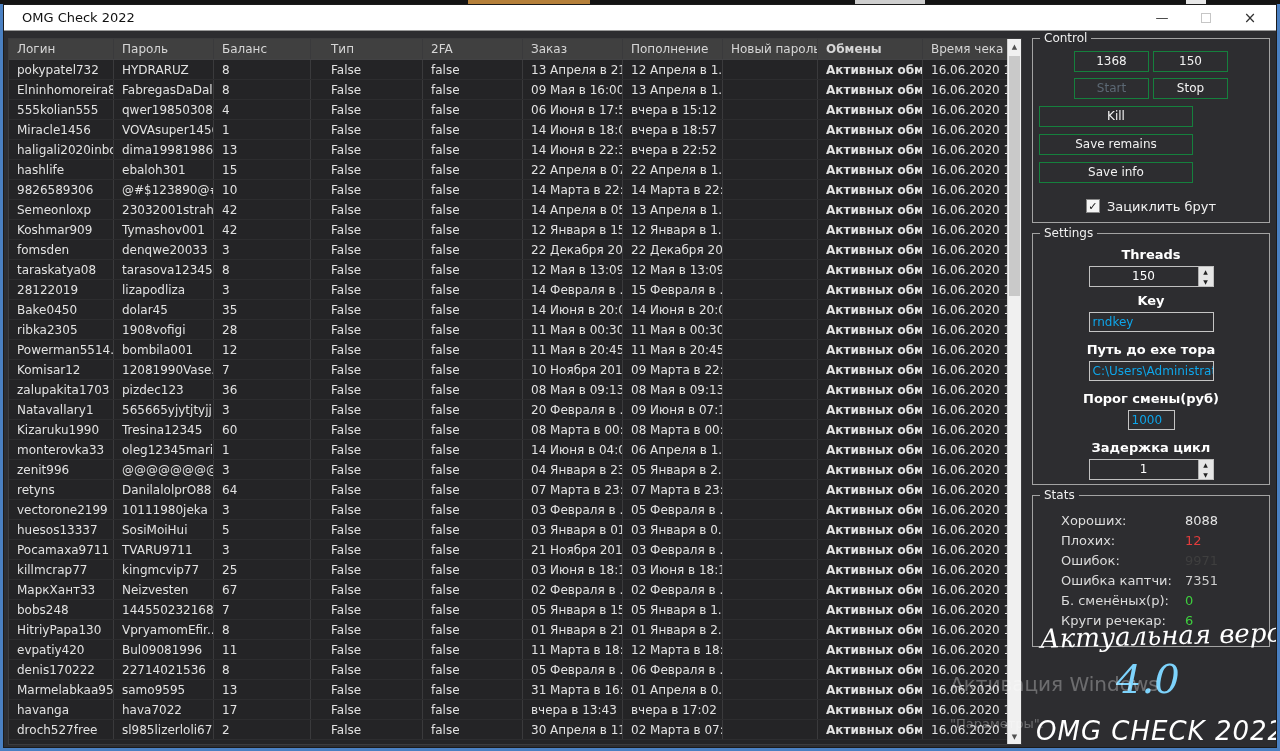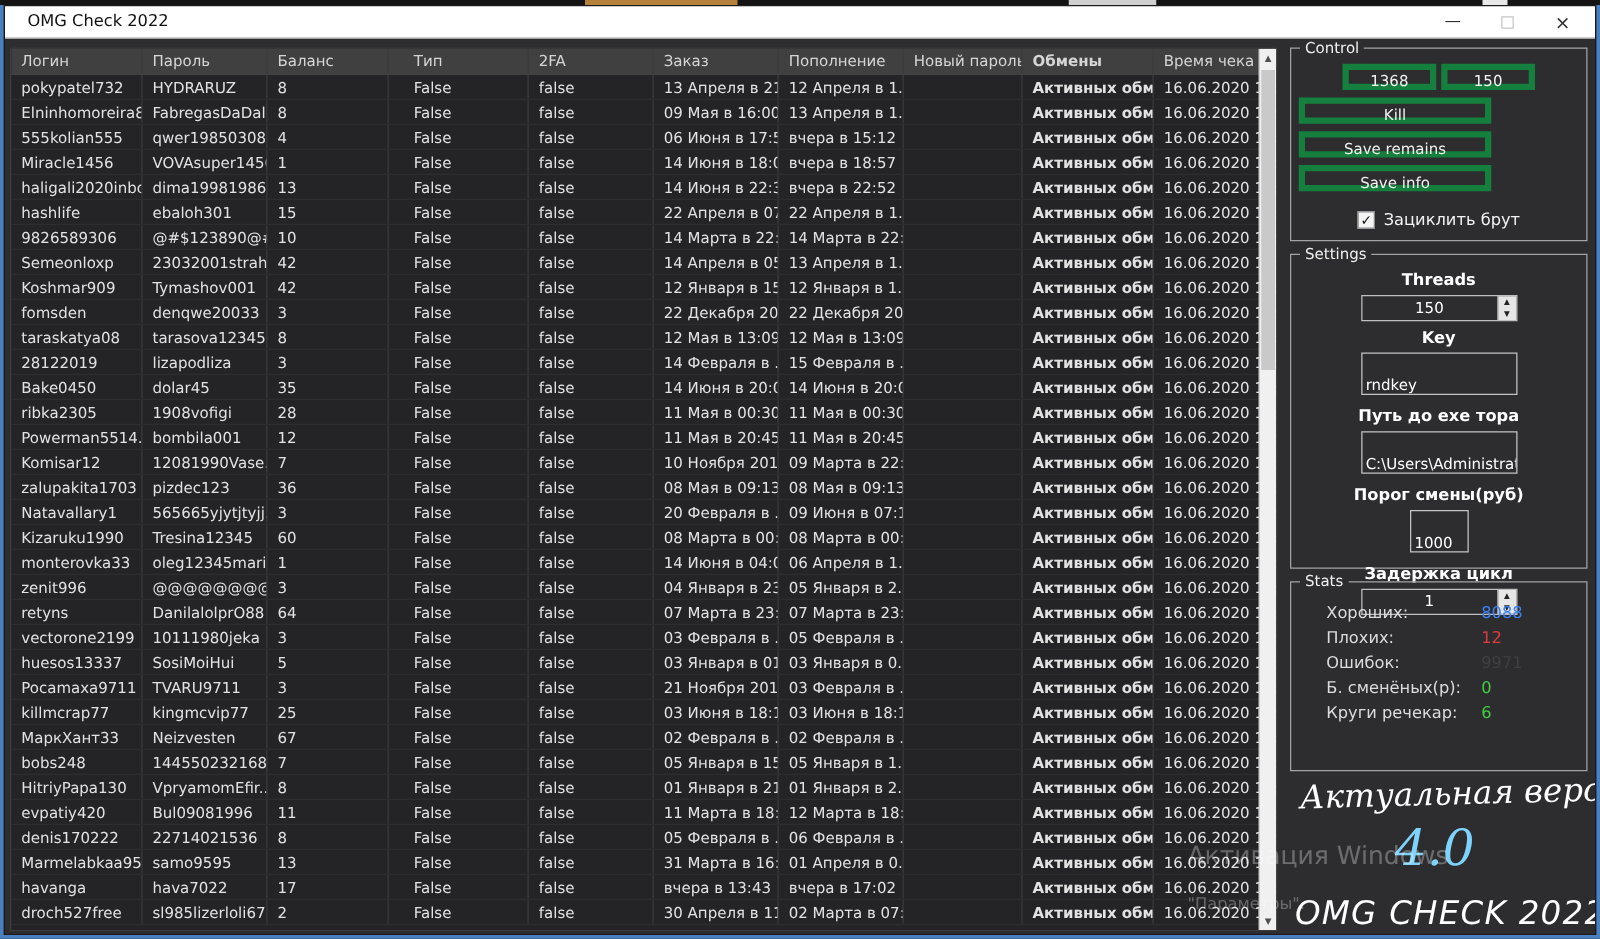--- a/index.html
+++ b/index.html
@@ -57,37 +57,37 @@
   .vs-arrow.down { bottom: 0; }
   .vs-thumb { position: absolute; left: 1px; top: 17px; width: 11px; height: 240px; background: #c9c9c9; }
 
   
   .panel { position: absolute; left: 1028px; top: 6px; width: 238px; }
   .group { position: relative; border: 1px solid #a3a3a3; margin-bottom: 10px; padding: 12px 6px 8px; }
   .group-label { position: absolute; top: -8px; left: 7px; background: #2d2d30; padding: 0 4px; font-size: 12px; color: #f0f0f0; }
 
   .btn-row { display: flex; justify-content: center; gap: 4px; margin-bottom: 6px; }
   .btn {
-    height: 21px; background: #2d2d30; border: 5px solid #15803d; color: #f2f2f2;
+    height: 21px; background: #2d2d30; border: 1px solid #15803d; color: #f2f2f2;
     font-size: 12px; font-family: inherit; text-align: center; line-height: 19px;
   }
   .btn.small { width: 75px; }
   .btn.wide { width: 154px; margin: 0 auto 6px; }
   .btn.disabled { color: #5c6874; }
   .chk-row { display: flex; justify-content: center; align-items: center; gap: 7px; margin-top: 9px; height: 16px; }
   .checkbox { width: 14px; height: 14px; background: #f4f4f4; border: 1px solid #888; display: flex; align-items: center; justify-content: center; font-size: 11px; color: #101010; line-height: 1; }
   .chk-label { font-size: 13px; color: #f2f2f2; }
 
   .group.settings { height: 252px; padding-top: 8px; }
   .set-label { text-align: center; font-weight: bold; font-size: 13px; color: #ffffff; margin: 5px 0 4px; }
   .spin-wrap { width: 125px; height: 21px; margin: 0 auto; display: flex; border: 1px solid #c0c0c0; background: #2d2d30; }
   .spin-value { flex: 1; color: #fff; font-size: 12px; text-align: center; line-height: 19px; }
   .spin-btns { width: 15px; display: flex; flex-direction: column; background: #e6e6e6; border-left: 1px solid #b0b0b0; }
   .spin-btn { flex: 1; display: flex; align-items: center; justify-content: center; font-size: 6px; color: #222; }
-  .text-input { display: block; width: 125px; height: 20px; margin: 0 auto; background: #2d2d30; border: 1px solid #c4c4c4; color: #ffffff; font-size: 12px; line-height: 18px; padding: 16px 3px; white-space: nowrap; overflow: hidden; }
+  .text-input { display: block; width: 125px; height: 20px; margin: 0 auto; background: #2d2d30; border: 1px solid #c4c4c4; color: #0ea5e9; font-size: 12px; line-height: 18px; padding: 0 3px; white-space: nowrap; overflow: hidden; }
   .text-input.narrow { width: 47px; }
   .mt6 { margin-top: 6px; } .mt10 { margin-top: 10px; }
 
   .group.stats { height: 152px; padding-top: 14px; }
   .stat-row { display: flex; height: 20px; align-items: center; font-size: 13px; }
   .stat-label { width: 124px; margin-left: 22px; color: #dcdcdc; }
   .stat-value { font-size: 13px; }
 
   
   .version-label { position: absolute; left: 1036px; top: 588px; font-family: "DejaVu Serif", "Liberation Serif", serif; font-style: italic; font-size: 26px; color: #ffffff; transform: rotate(-1.5deg); white-space: nowrap; }
@@ -558,20 +558,24 @@
     </div>
 
     <div class="panel">
 
       <div class="group">
         <span class="group-label">Control</span>
         <div class="btn-row">
           <button class="btn small">1368</button>
           <button class="btn small">150</button>
         </div>
+        <div class="btn-row">
+          <button class="btn small disabled">Start</button>
+          <button class="btn small">Stop</button>
+        </div>
         <button class="btn wide">Kill</button>
         <button class="btn wide">Save remains</button>
         <button class="btn wide">Save info</button>
         <div class="chk-row">
           <span class="checkbox">
               <span>✓</span>
             </span>
           <span class="chk-label">Зациклить брут</span>
         </div>
       </div>
@@ -605,31 +609,35 @@
             <div class="spin-btn">▼</div>
           </div>
         </div>
       </div>
 
       <div class="group stats">
         <span class="group-label">Stats</span>
         <div>
             <div class="stat-row">
               <span class="stat-label">Хороших:</span>
-              <span class="stat-value" style="color: #3b82f6;">8088</span>
+              <span class="stat-value" style="color: #e5e5e5;">8088</span>
             </div>
             <div class="stat-row">
               <span class="stat-label">Плохих:</span>
               <span class="stat-value" style="color: rgb(224, 60, 60);">12</span>
             </div>
             <div class="stat-row">
               <span class="stat-label">Ошибок:</span>
               <span class="stat-value" style="color: rgb(63, 63, 63);">9971</span>
             </div>
             <div class="stat-row">
+              <span class="stat-label">Ошибка каптчи:</span>
+              <span class="stat-value" style="color: rgb(207, 207, 207);">7351</span>
+            </div>
+            <div class="stat-row">
               <span class="stat-label">Б. сменёных(р):</span>
               <span class="stat-value" style="color: rgb(62, 207, 62);">0</span>
             </div>
             <div class="stat-row">
               <span class="stat-label">Круги речекар:</span>
               <span class="stat-value" style="color: rgb(62, 207, 62);">6</span>
             </div>
           </div>
       </div>
 

